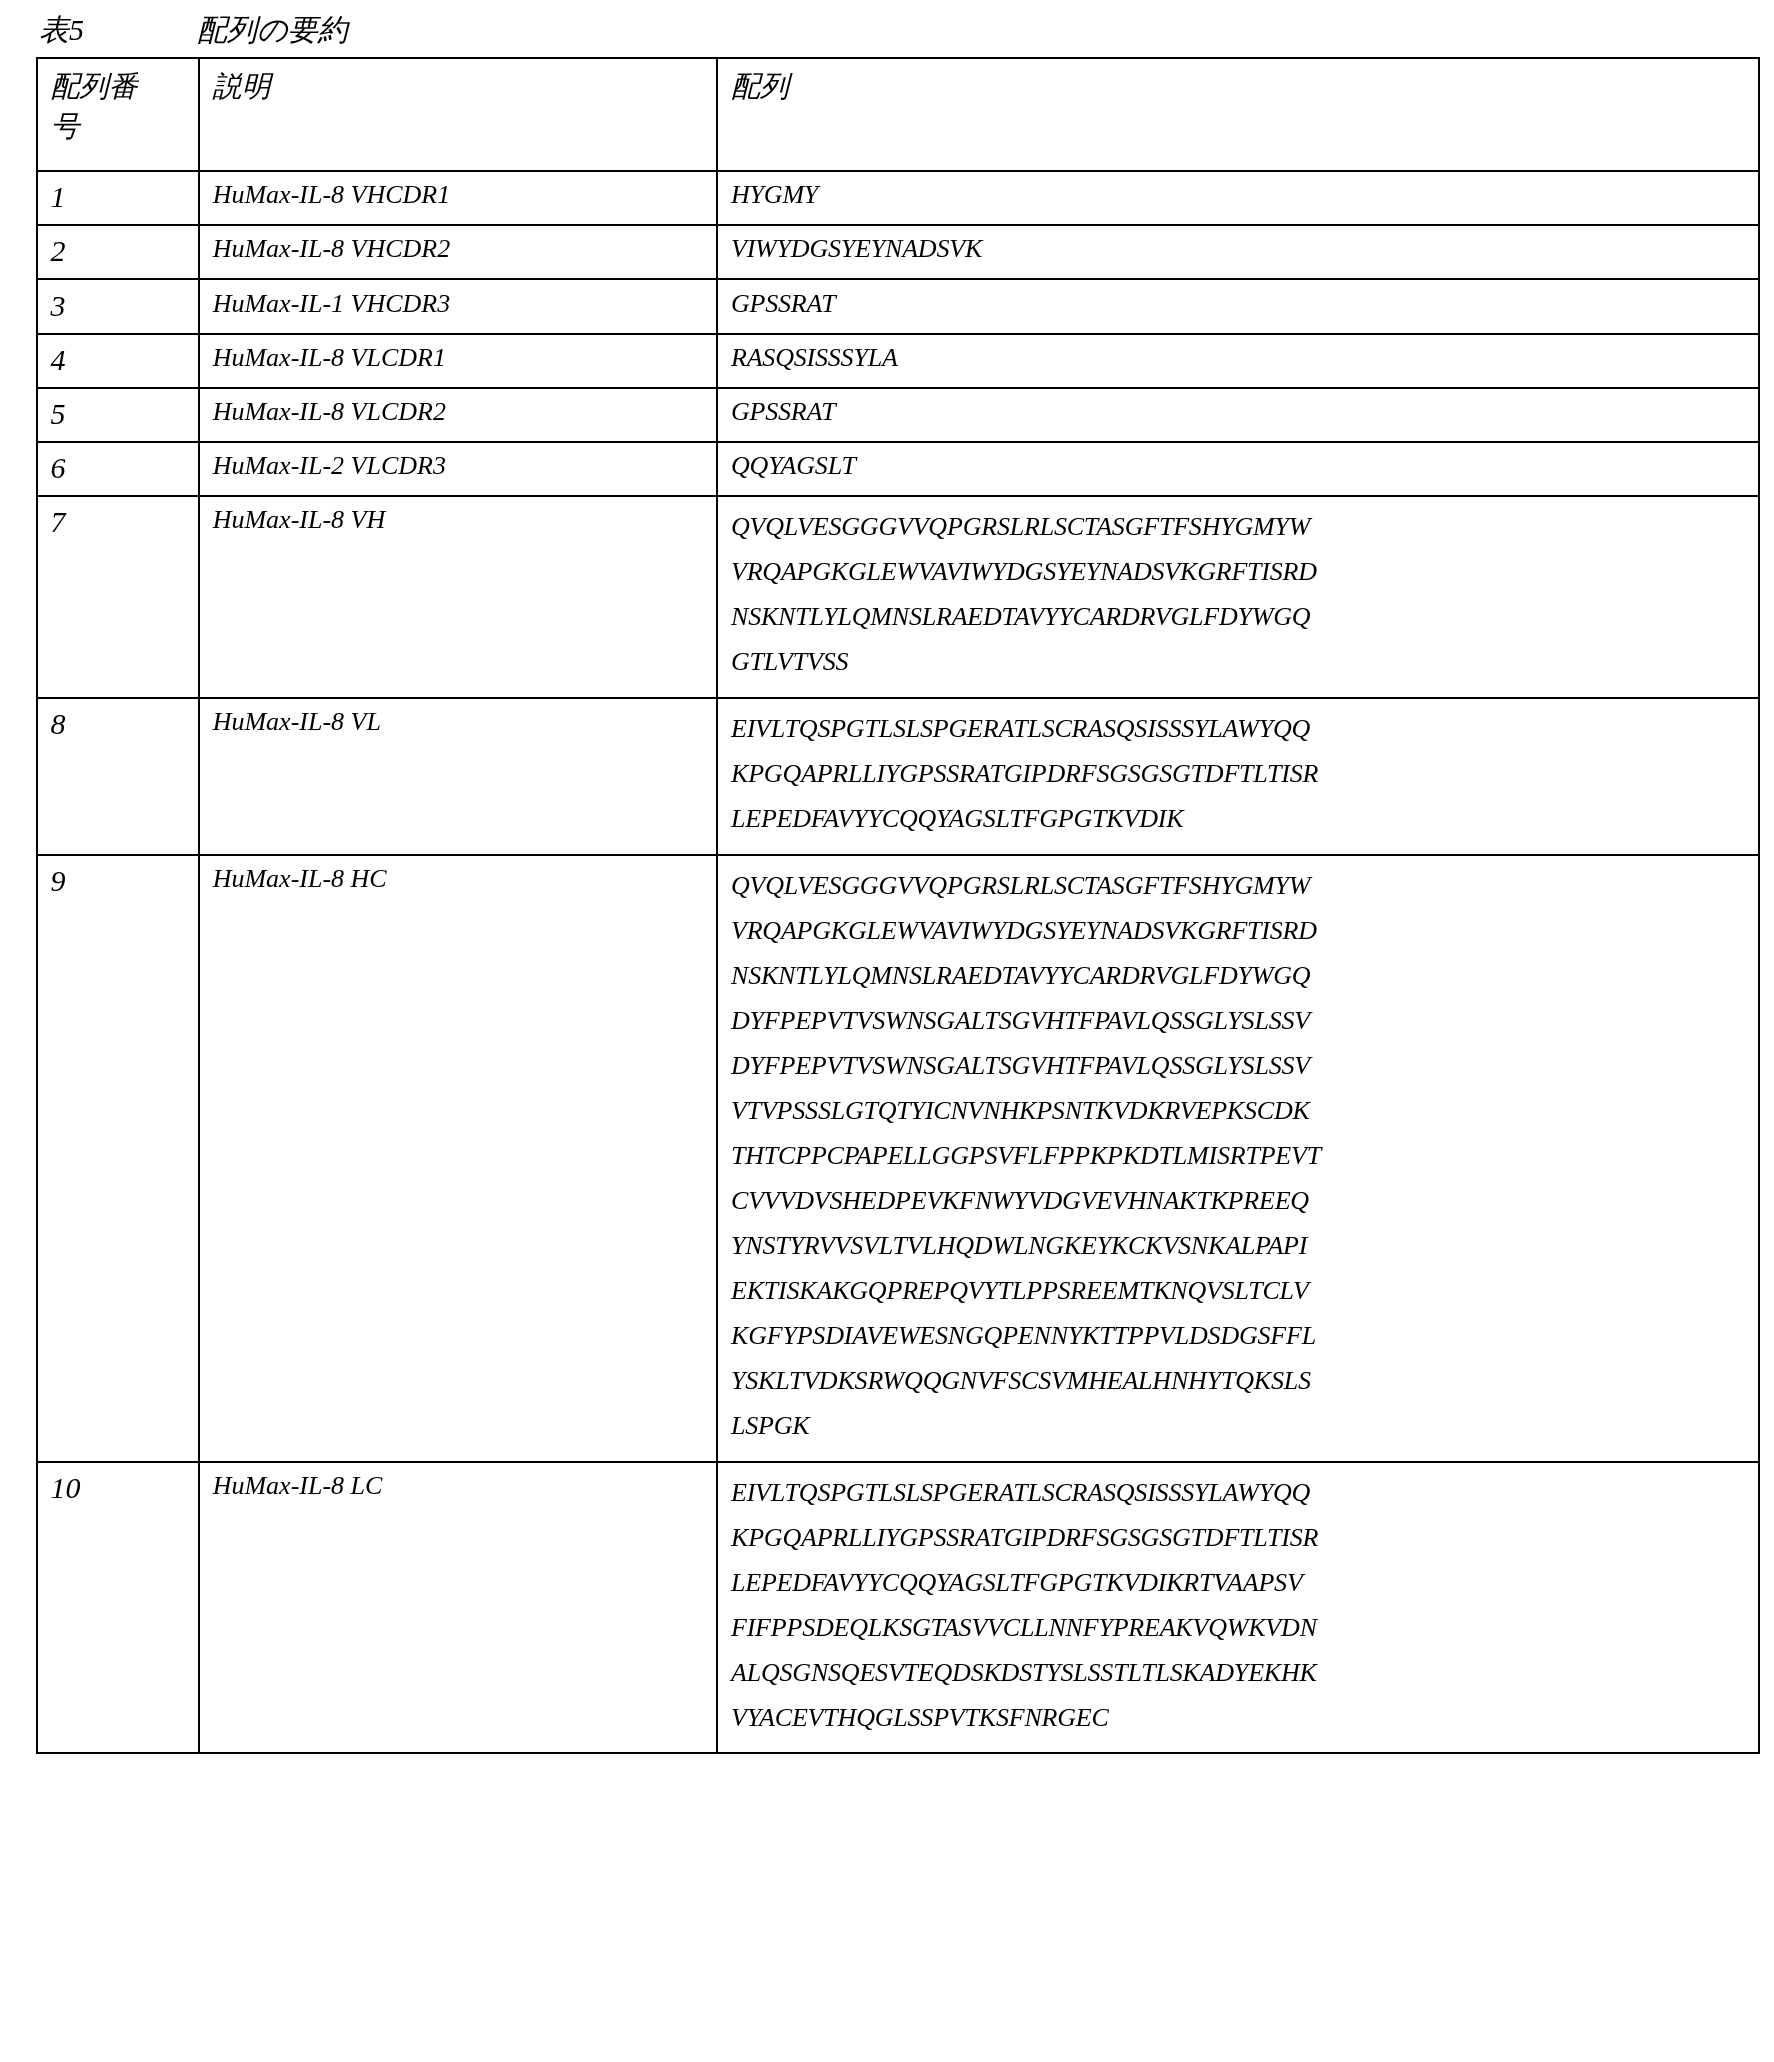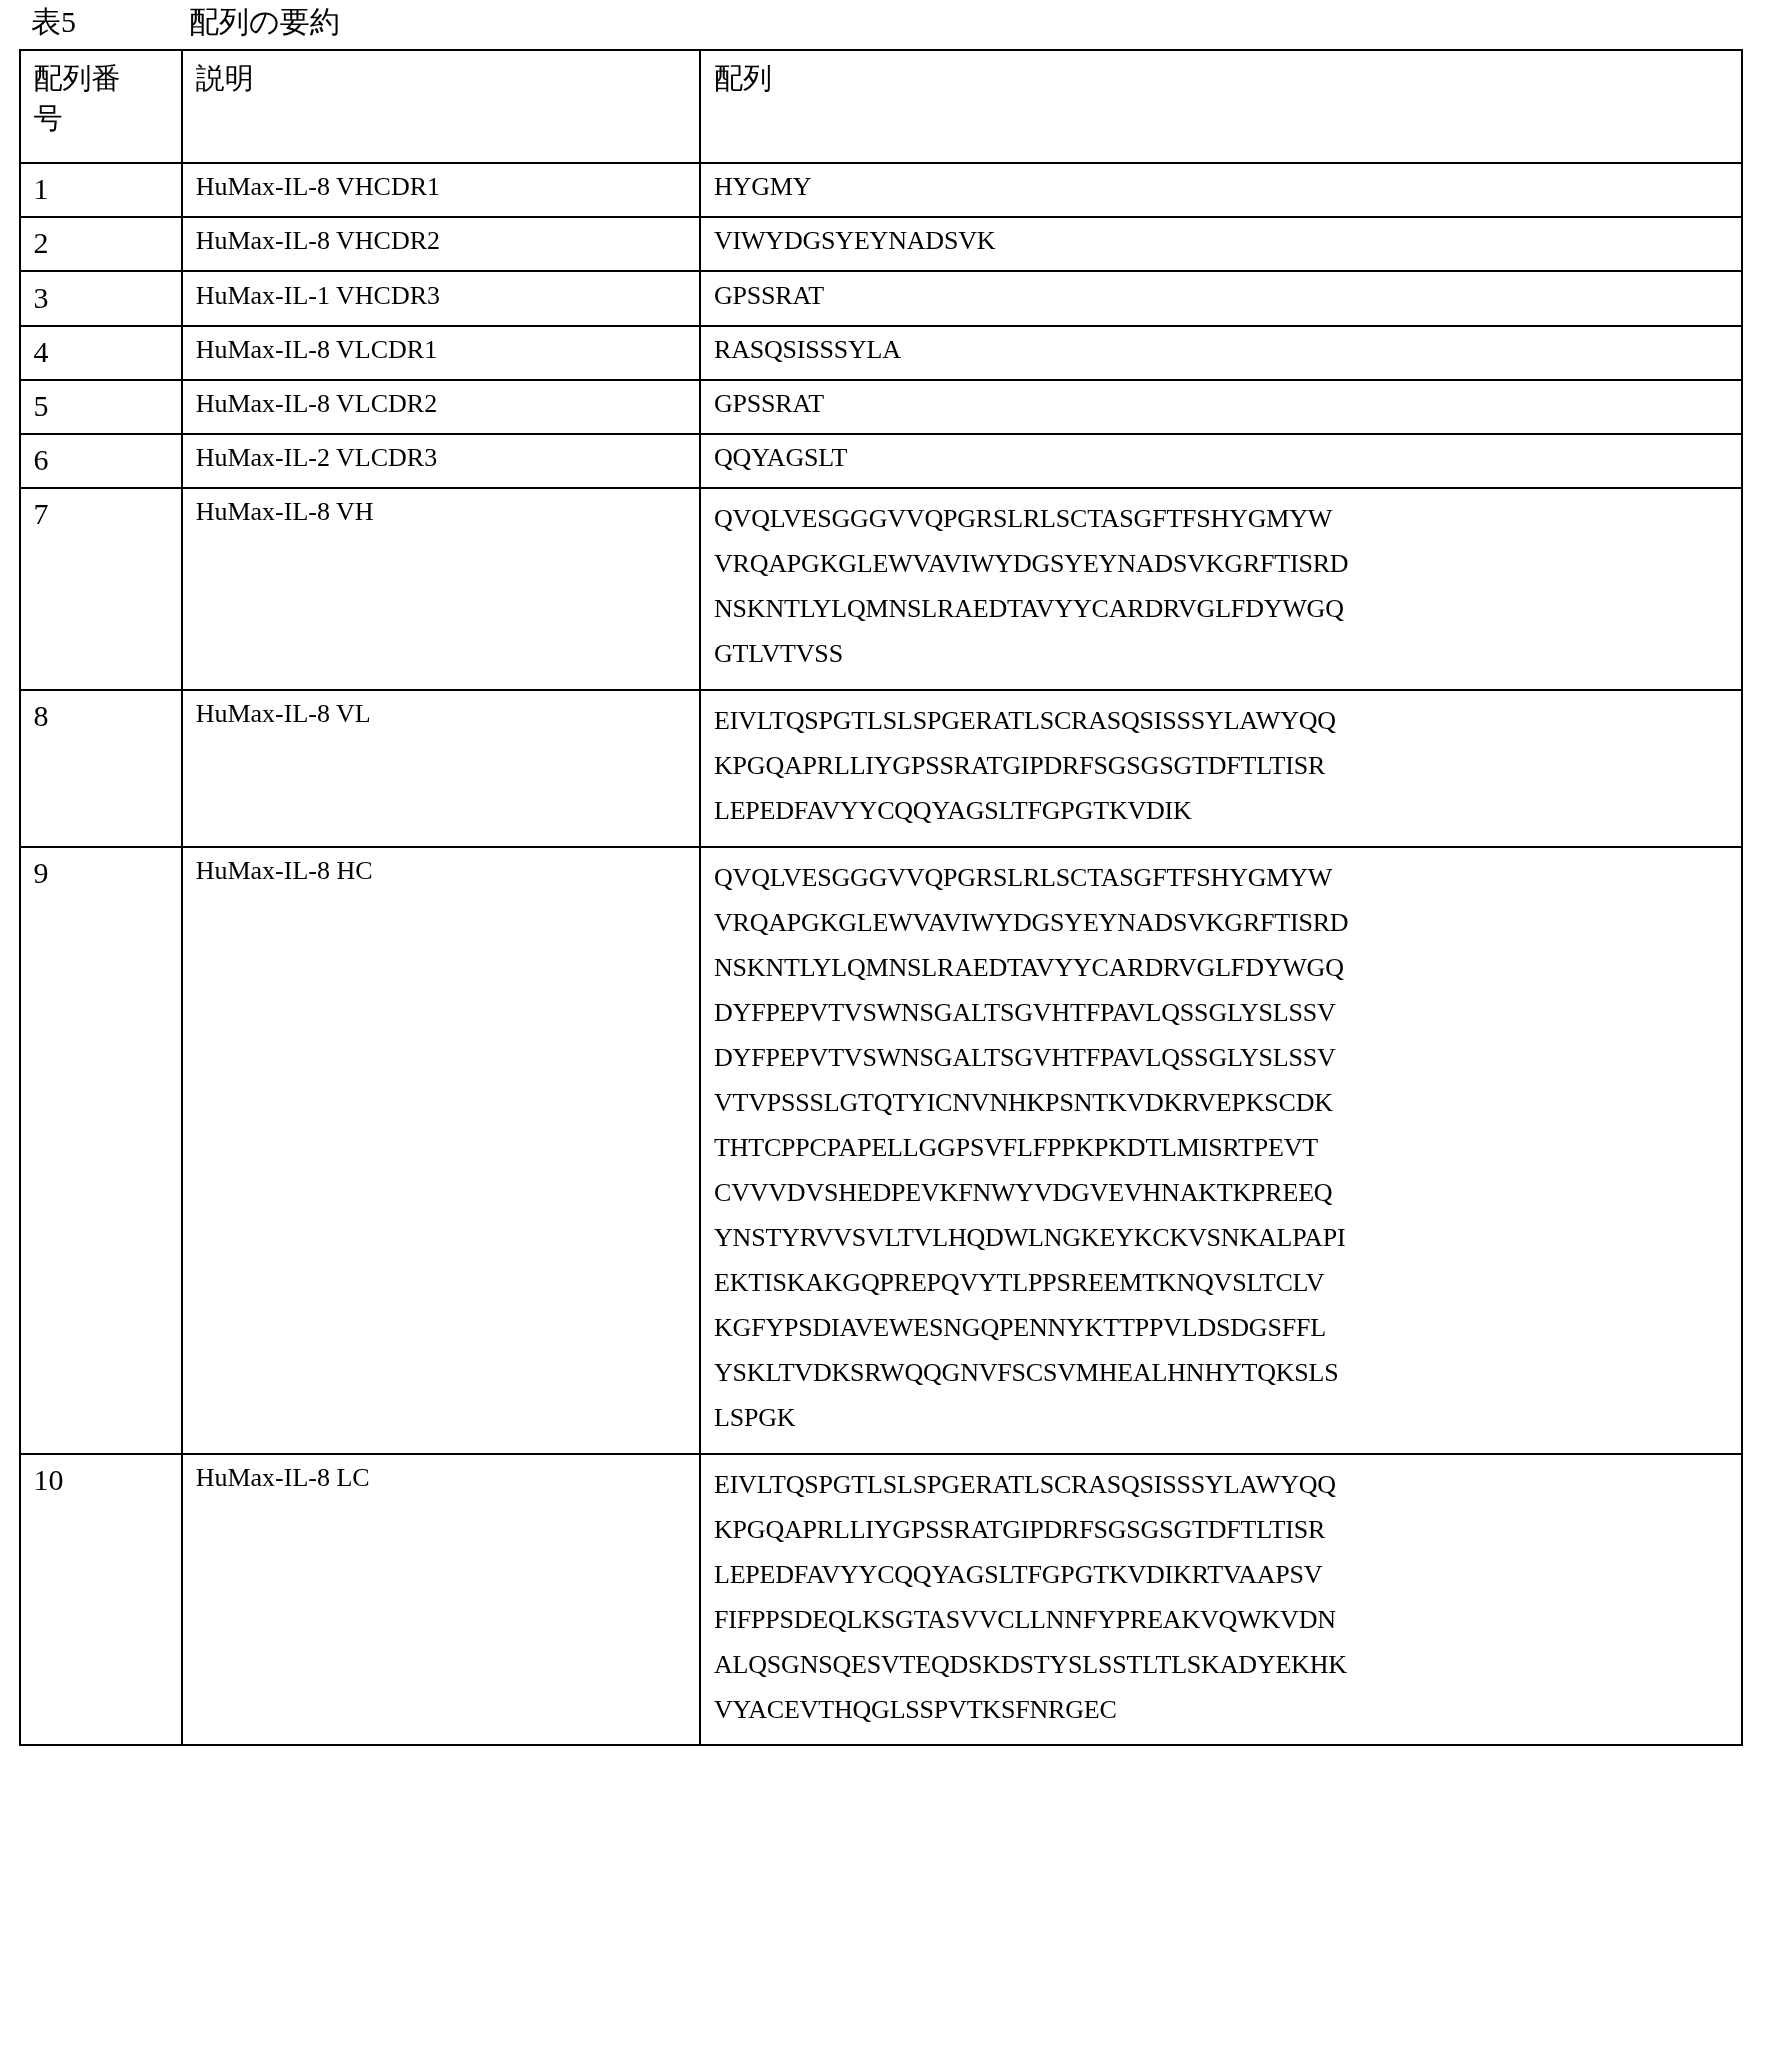--- a/index.html
+++ b/index.html
@@ -12,42 +12,43 @@
     height: 2062px;
     font-family: "Liberation Serif", "DejaVu Serif", serif;
     color: #000000;
     -webkit-font-smoothing: none;
   }
   .page {
     position: relative;
     width: 1775px;
     height: 1618px;
     box-sizing: border-box;
-    padding: 0;
+    padding: 8px;
+    font-style: italic;
   }
   
   .caption {
     display: flex;
     align-items: baseline;
     padding: 5.4px 0 9px 31px;
     font-size: 30px;
     line-height: 1.15;
   }
   .caption-label {
     white-space: pre;
   }
   .caption-title {
     margin-left: 113px;
     white-space: pre;
   }
   
   table.seq-table {
     border-collapse: collapse;
     table-layout: fixed;
-    margin-left: 19px;
+    margin-left: 28px;
     width: 1724px;
     border: 2.7px solid #000;
   }
   table.seq-table td,
   table.seq-table th {
     border: 2.7px solid #000;
     vertical-align: top;
     padding: 7.2px 10.8px 9px 12.6px;
     font-weight: normal;
     text-align: left;

